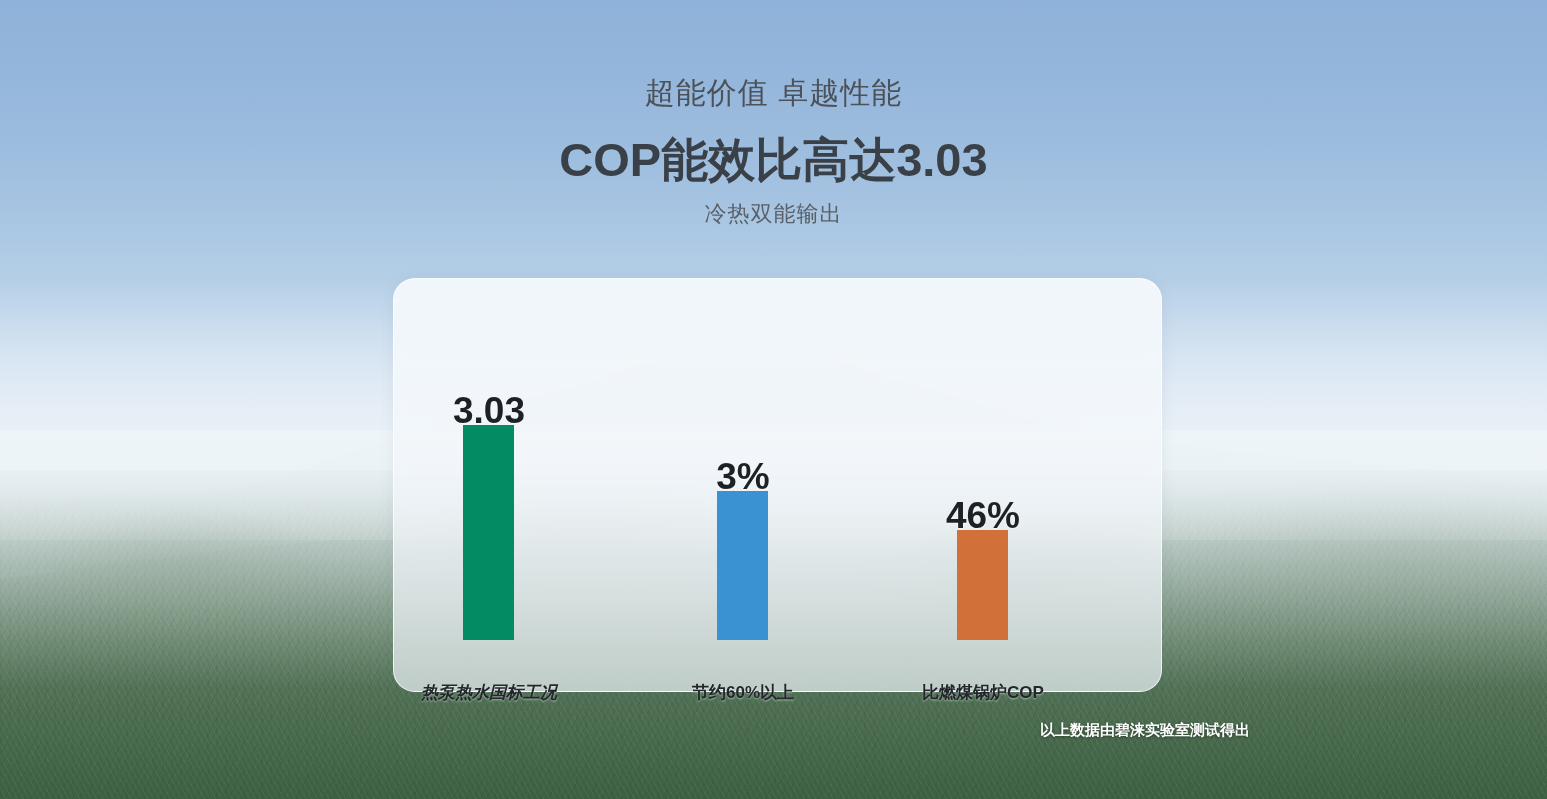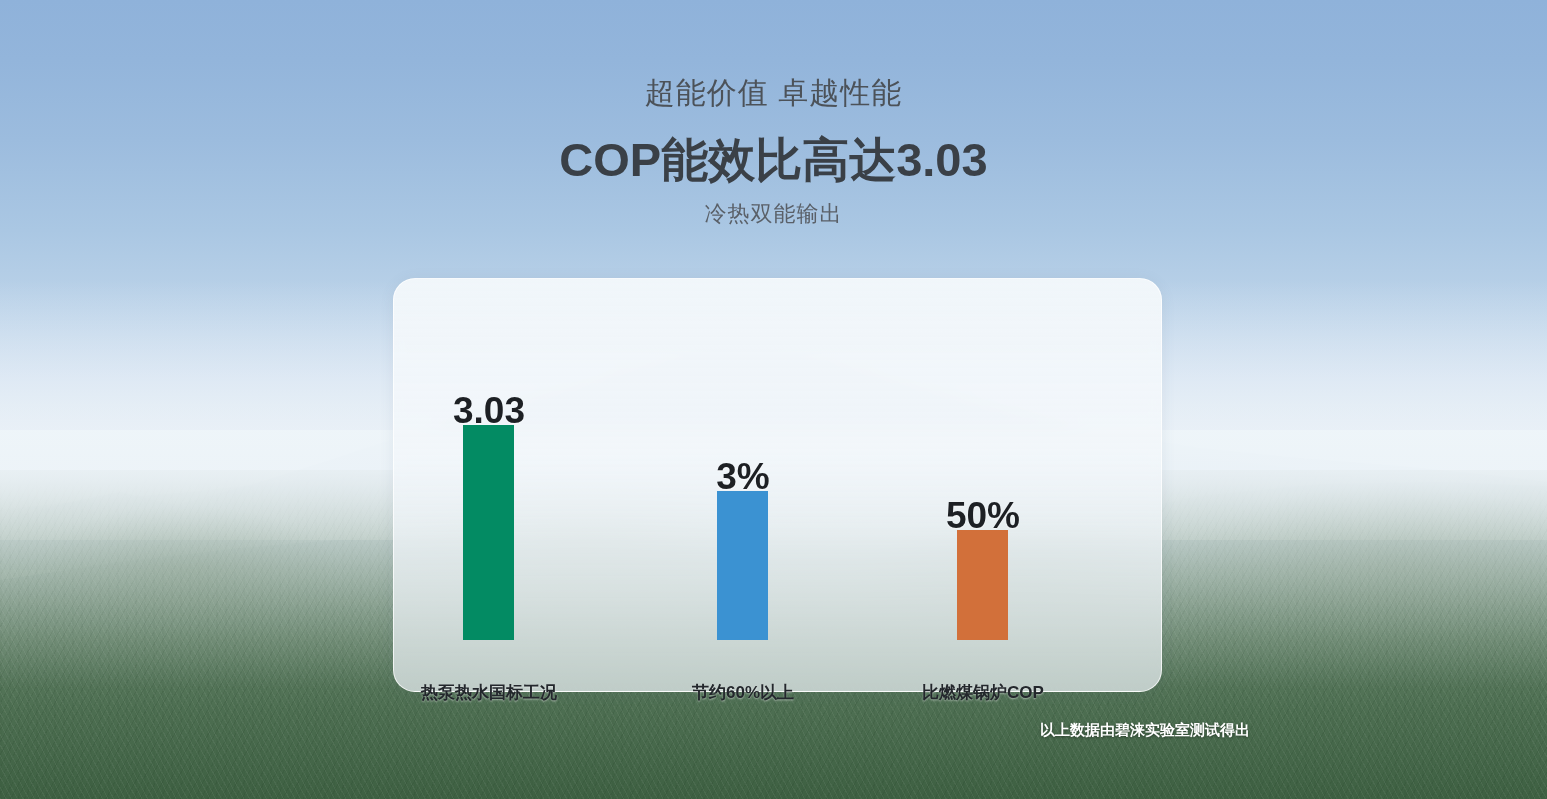--- a/index.html
+++ b/index.html
@@ -267,35 +267,35 @@
 
   <div class="card">
     <div class="card-inner"></div>
   </div>
 
   <div class="chart">
 
     <div class="bar-group" style="left:8px;">
       <div class="bar-value" style="bottom:310px;">3.03</div>
       <div class="bar" style="left:84px; bottom:102px; height:215px; background:#038b63;"></div>
-      <div class="bar-caption" style="bottom:36px;">
+      <div class="bar-caption" style="bottom:36px;font-style:italic;">
         <div>热泵热水国标工况</div>
       </div>
     </div>
 
     <div class="bar-group" style="left:262px;">
       <div class="bar-value" style="bottom:244px;">3%</div>
       <div class="bar" style="left:84px; bottom:102px; height:149px; background:#3b92d2;"></div>
       <div class="bar-caption" style="bottom:36px;">
         <div>节约60%以上</div>
       </div>
     </div>
 
     <div class="bar-group" style="left:502px;">
-      <div class="bar-value" style="bottom:205px;">50%</div>
+      <div class="bar-value" style="bottom:205px;">46%</div>
       <div class="bar" style="left:84px; bottom:102px; height:110px; background:#d2703a;"></div>
       <div class="bar-caption" style="bottom:36px;">
         <div>比燃煤锅炉COP</div>
       </div>
     </div>
 
   </div>
 
   <div class="footnote">以上数据由碧涞实验室测试得出</div>
 

